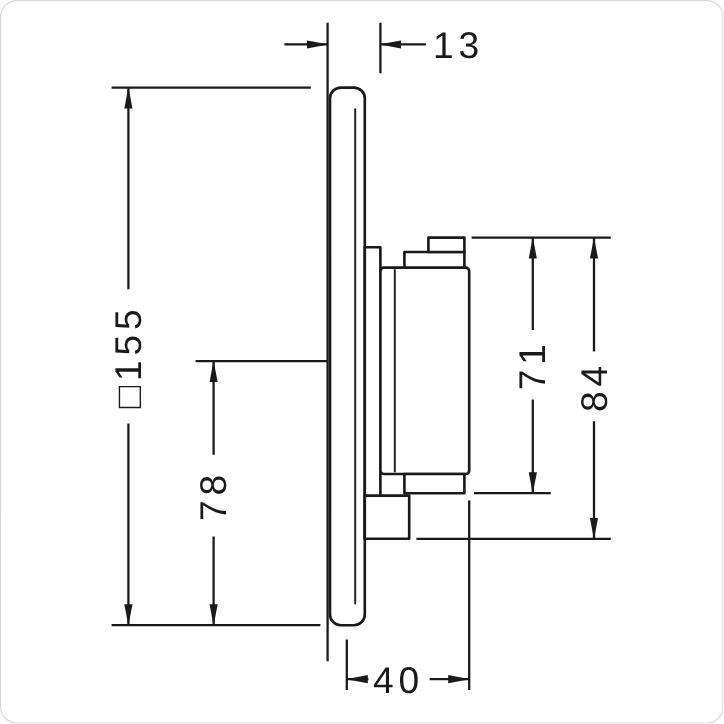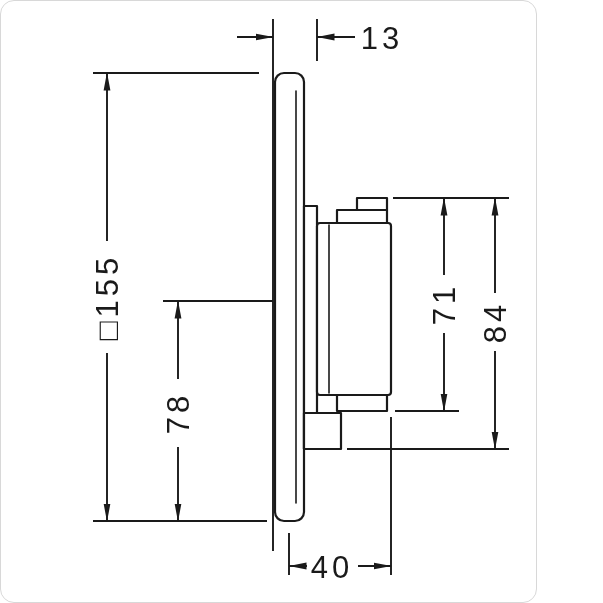--- a/index.html
+++ b/index.html
@@ -2,21 +2,21 @@
 <html style="--line: #1a1a1a; --background: #ffffff; --frame: #d8d8d8;"><head>
 <meta charset="utf-8">
 <style>
   html, body {
     margin: 0;
     padding: 0;
     background: #ffffff;
   }
   .canvas {
     position: relative;
-    width: 537px;
+    width: 603px;
     height: 603px;
     background: var(--background, #ffffff);
     border: 1px solid var(--frame, #d8d8d8);
     border-radius: 14px;
     box-sizing: border-box;
     overflow: hidden;
     font-family: "Liberation Sans", "DejaVu Sans", sans-serif;
   }
   svg {
     display: block;

